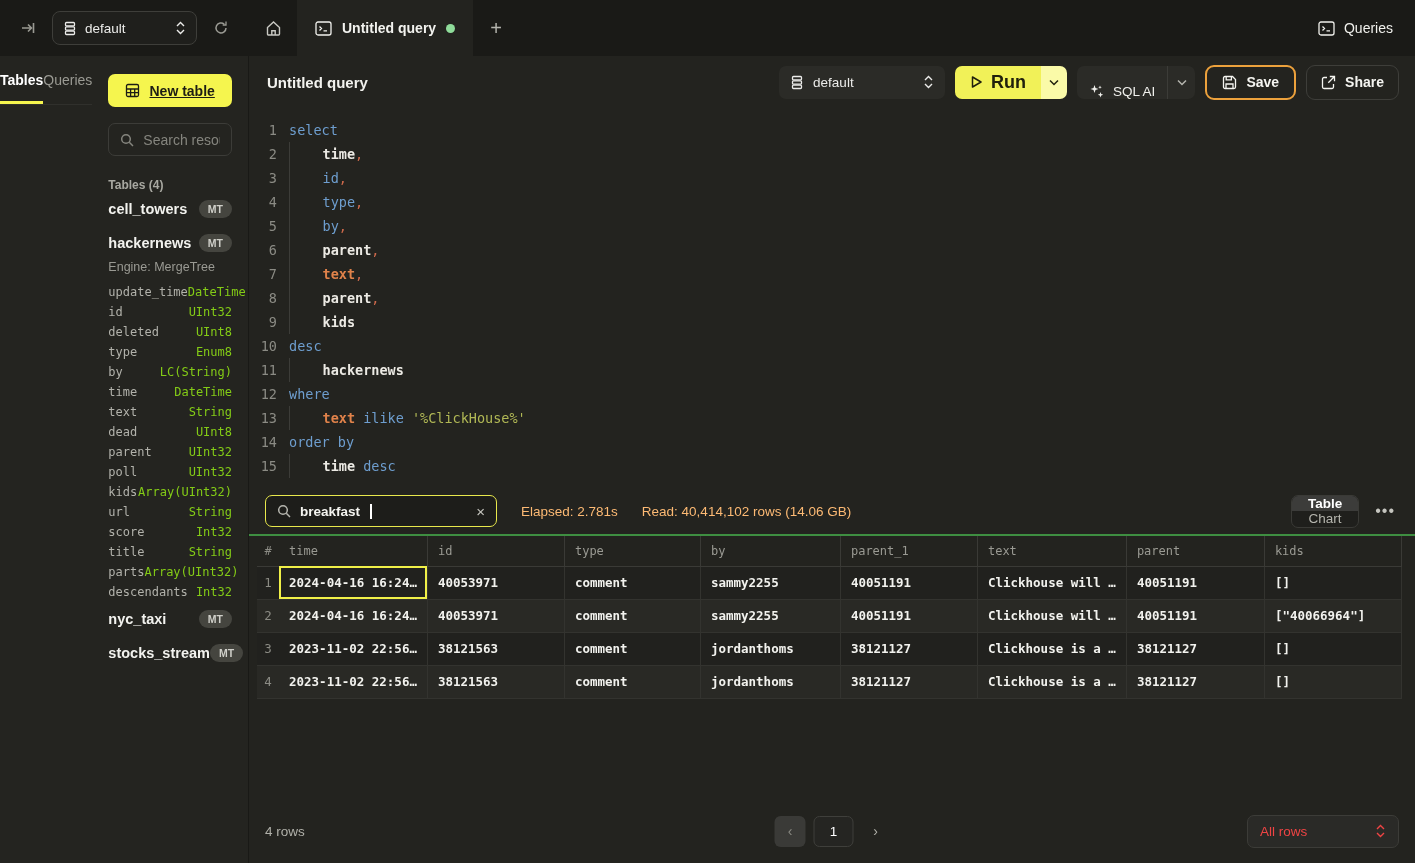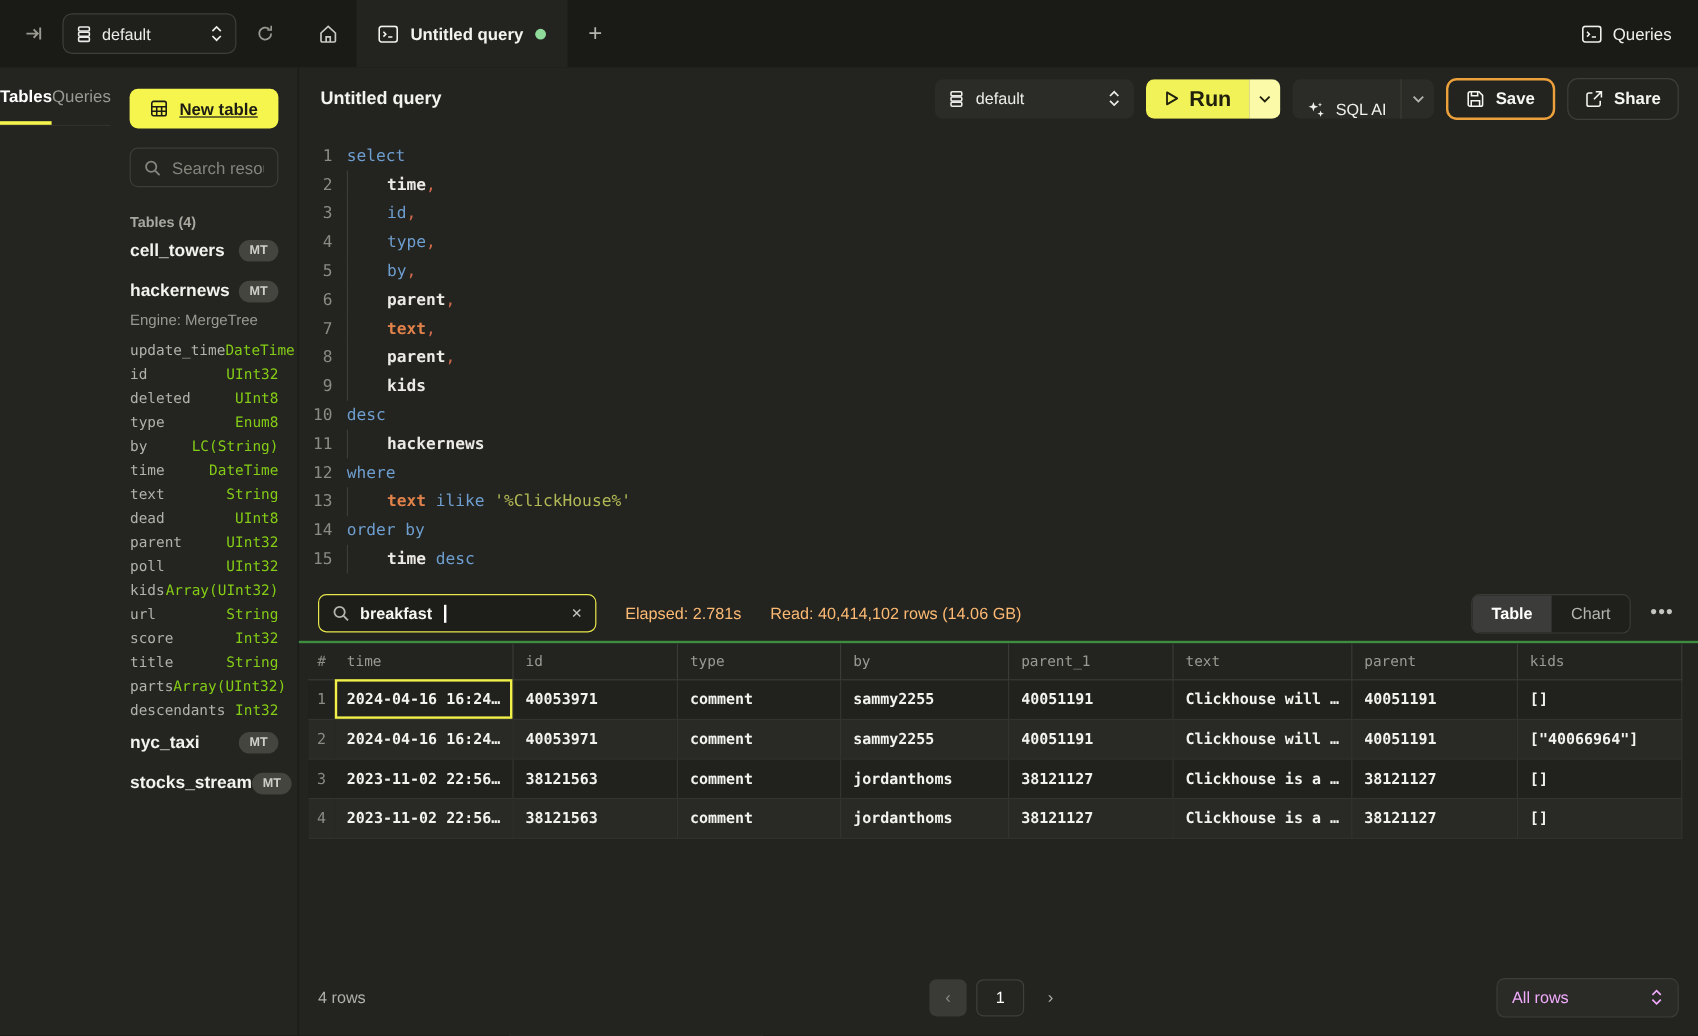--- a/index.html
+++ b/index.html
@@ -89,21 +89,21 @@
   .tk-ind{border-left:1px solid #3c3c38;}
 
   
   .results-bar{height:46px;flex:none;display:flex;align-items:center;padding:0 16px;gap:24px;}
   .res-search{width:232px;height:32px;flex:none;border:1.5px solid #e8e84c;border-radius:7px;background:#1d1d1a;display:flex;align-items:center;gap:9px;padding:0 11px;color:#b5b5ae;}
   .res-search .val{color:#f5f5f1;font-size:13.5px;font-weight:600;}
   .caret-bar{display:inline-block;width:1.5px;height:15px;background:#fff;margin-left:1px;vertical-align:middle;}
   .res-search .clear{margin-left:auto;background:none;border:none;color:#c5c5bf;font-size:15px;cursor:pointer;}
   .stat{font-size:13.5px;color:#fdba74;}
   .res-right{margin-left:auto;display:flex;align-items:center;gap:12px;}
-  .seg{display:flex;height:33px;background:#1f1f1c;border:1px solid #3a3a36;border-radius:7px;overflow:hidden;}
+  .seg{display:flex;height:33px;background:#1f1f1c;border:1px solid #3a3a36;border-radius:7px;overflow:hidden;flex-direction:column;}
   .seg button{border:none;background:transparent;color:#b5b5ae;font-size:13.5px;font-weight:500;padding:0 16px;cursor:pointer;font-family:var(--sans);}
   .seg button.active{background:#3c3c3a;color:#fff;font-weight:600;}
   .dots-btn{background:none;border:none;color:#c5c5bf;font-size:16px;letter-spacing:1px;cursor:pointer;padding:4px;}
 
   
   .table-wrap{flex:1;min-height:0;border-top:2px solid var(--green-line);padding-left:8px;}
   table.results{border-collapse:collapse;table-layout:fixed;font-family:var(--mono);}
   table.results th{height:30px;font-weight:normal;font-size:12px;color:#9a9a93;text-align:left;padding:0 10px;border-right:1px solid #3a3a36;border-bottom:1px solid #3a3a36;overflow:hidden;white-space:nowrap;}
   table.results td{height:33px;font-size:12.5px;font-weight:bold;color:#f2f2ee;padding:7px 10px;border-right:1px solid #33332f;border-bottom:1px solid #33332f;overflow:hidden;white-space:nowrap;cursor:default;}
   table.results th.rownum,table.results td.rownum{border-right:none;padding:0 4px;text-align:center;color:#8b8b84;font-weight:normal;}
@@ -111,21 +111,21 @@
   table.results tr.even td{background:#292925;}
   table.results td.selected{outline:2px solid #f0f048;outline-offset:-2px;}
 
   
   .res-footer{height:64px;flex:none;display:flex;align-items:center;padding:0 16px;position:relative;}
   .rowcount{font-size:13.5px;color:#b0b0a9;}
   .pager{position:absolute;left:50%;transform:translateX(-50%);display:flex;align-items:center;gap:8px;}
   .pg-prev{width:31px;height:31px;border:none;border-radius:6px;background:#3a3a37;color:#8a8a83;font-size:14px;cursor:pointer;}
   .pg-page{width:40px;height:31px;border:1px solid #3f3f3b;border-radius:6px;background:#252522;color:#fff;font-size:13.5px;cursor:pointer;font-family:var(--sans);}
   .pg-next{width:28px;height:31px;border:none;background:none;color:#b0b0a9;font-size:14px;cursor:pointer;}
-  .rows-select{margin-left:auto;display:flex;align-items:center;gap:9px;height:33px;width:152px;padding:0 12px;background:#2a2a27;border:1px solid #3c3c38;border-radius:7px;color:#f0abfc;font-size:13.5px;cursor:pointer;}
+  .rows-select{margin-left:auto;display:flex;align-items:center;gap:9px;height:33px;width:152px;padding:0 12px;background:#2a2a27;border:1px solid #3c3c38;border-radius:7px;color:#ef4444;font-size:13.5px;cursor:pointer;}
   .rows-select .lbl{flex:1;text-align:left;}
 </style>
 </head>
 <body>
 
 <div class="app">
 
   <div class="topbar">
     <div class="topbar-left">
       <button class="icon-btn">

